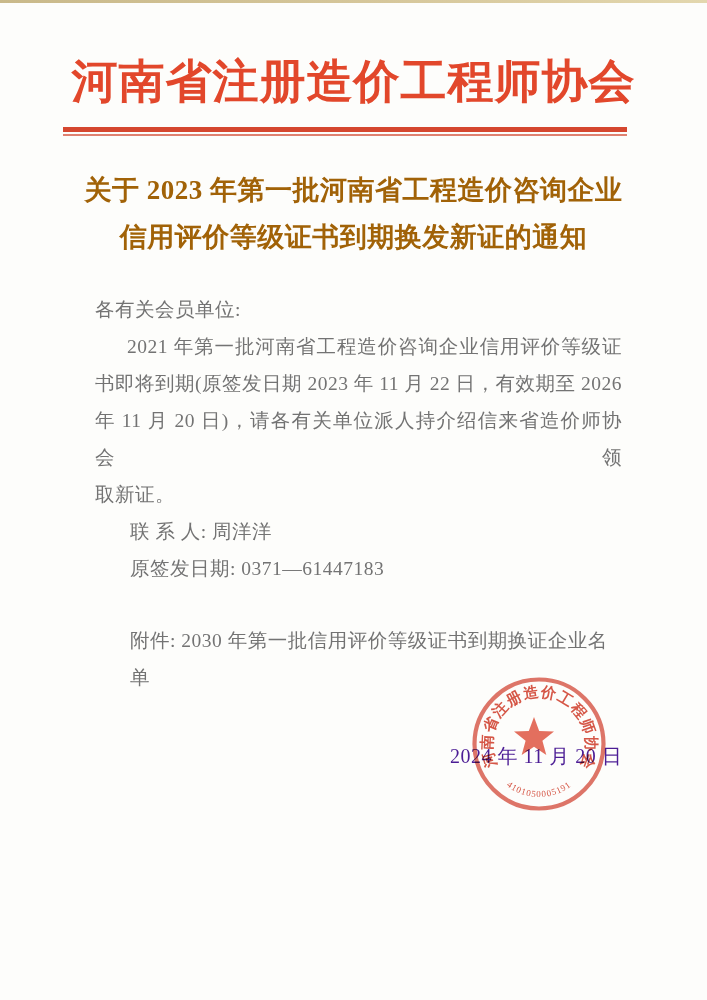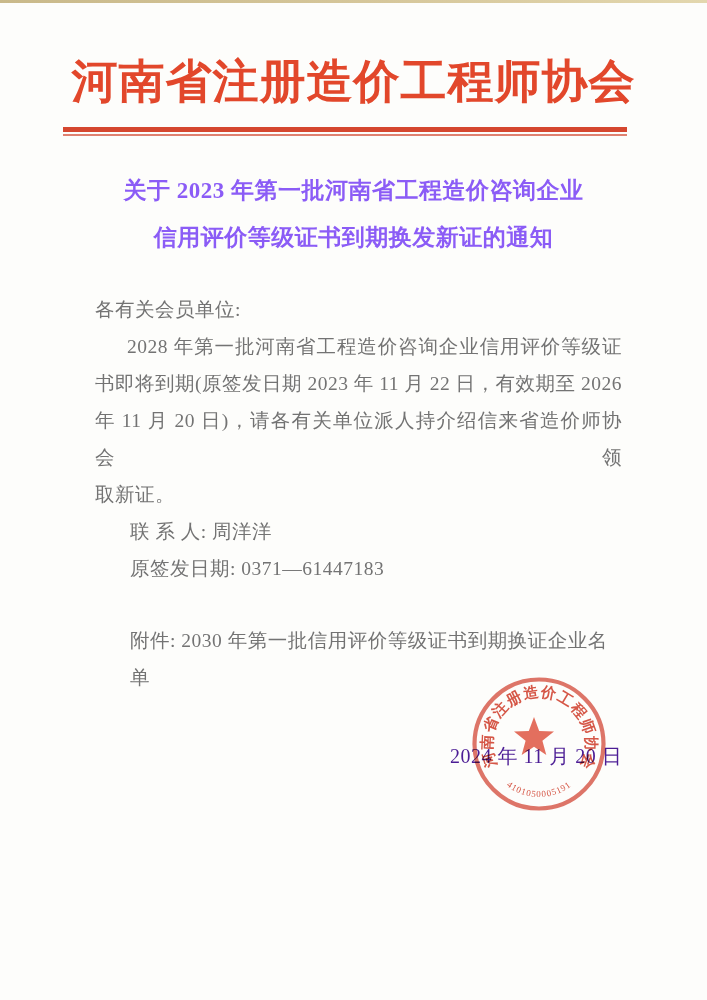--- a/index.html
+++ b/index.html
@@ -42,24 +42,24 @@
     position: absolute;
     top: 7px; left: 0;
     width: 100%;
     height: 1.6px;
     background: #df8170;
   }
   .doc-title {
     position: absolute;
     top: 167px; left: 0; right: 0;
     text-align: center;
-    font-size: 23px;
+    font-size: 27px;
     line-height: 47px;
     font-weight: bold;
-    color: #8b5cf6;
+    color: #a16207;
     letter-spacing: 0.5px;
   }
   .content {
     position: absolute;
     top: 291px;
     left: 95px;
     width: 527px;
     font-size: 19.5px;
     line-height: 37px;
     letter-spacing: 0.5px;
@@ -105,21 +105,21 @@
 
   <div class="header-rule"></div>
 
   <div class="doc-title">
     <div>关于 2023 年第一批河南省工程造价咨询企业</div>
     <div>信用评价等级证书到期换发新证的通知</div>
   </div>
 
   <div class="content">
     <div>各有关会员单位:</div>
-    <div class="jline indent1">2028 年第一批河南省工程造价咨询企业信用评价等级证</div>
+    <div class="jline indent1">2021 年第一批河南省工程造价咨询企业信用评价等级证</div>
     <div class="jline">书即将到期(原签发日期 2023 年 11 月 22 日，有效期至 2026</div>
     <div class="jline">年 11 月 20 日)，请各有关单位派人持介绍信来省造价师协会领</div>
     <div>取新证。</div>
     <div class="indent2"><span>联 系 人: </span><span>周洋洋</span></div>
     <div class="indent2"><span>原签发日期: </span><span>0371—61447183</span></div>
     <div class="spacer"></div>
     <div class="indent2">附件: 2030 年第一批信用评价等级证书到期换证企业名单</div>
   </div>
 
   <div class="issue-date">2024 年 11 月 20 日</div>

